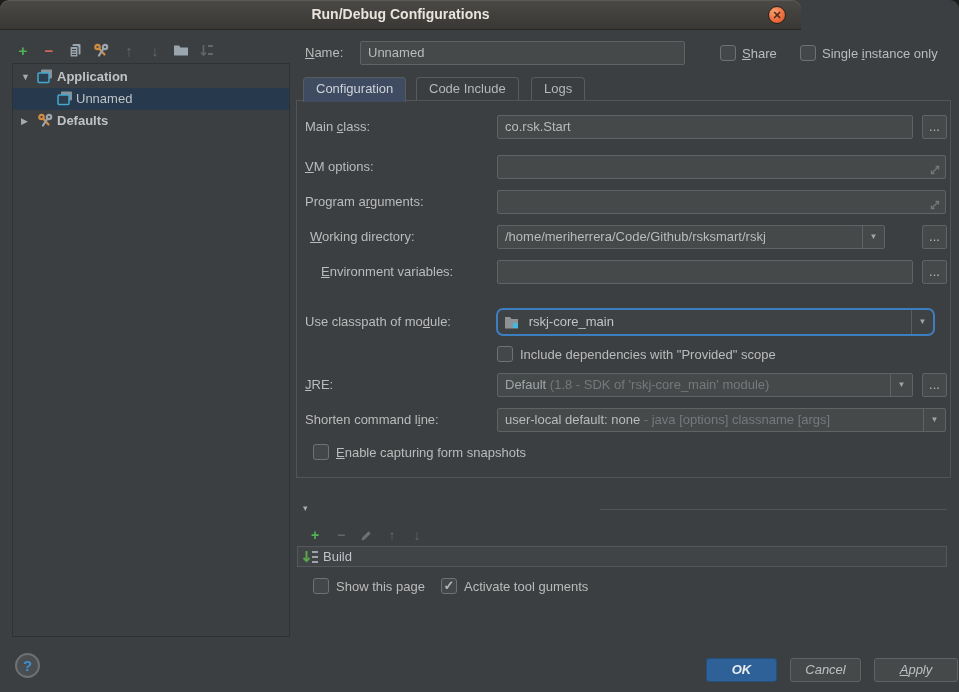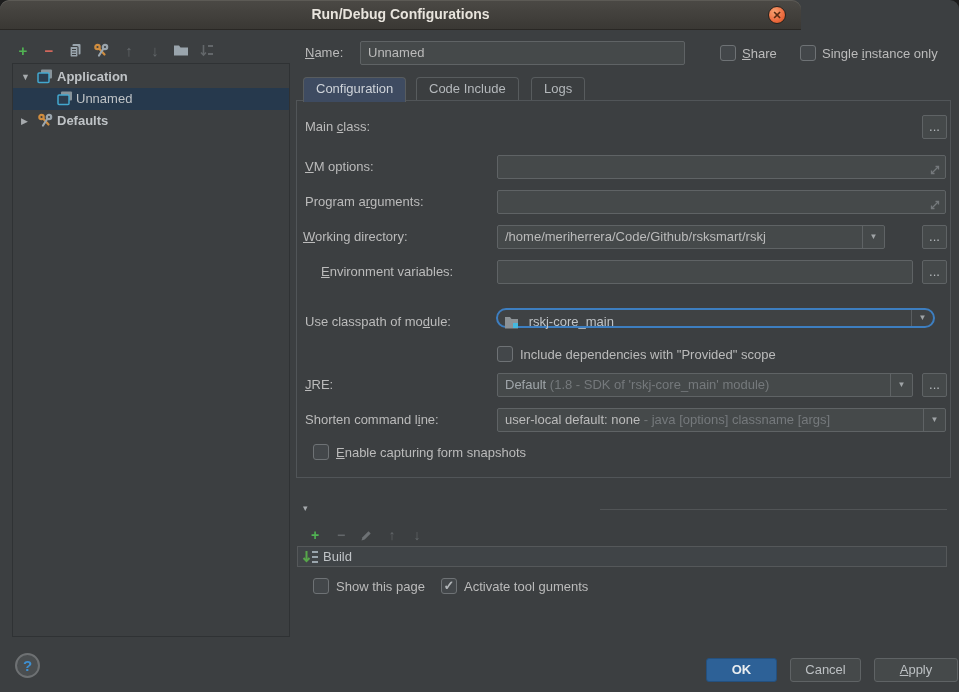--- a/index.html
+++ b/index.html
@@ -54,35 +54,35 @@
   .cb-label{position:absolute;line-height:17px;}
 
   
   .tab{position:absolute;top:77px;height:24px;border:1px solid #585c5e;border-bottom:none;
     border-radius:4px 4px 0 0;background:#3b3e40;line-height:22px;padding:0 12px;color:#b4b8bb;}
   .tab.active{background:#3e4b61;color:#ced3d9;z-index:2;height:25px;}
   #tab-panel{position:absolute;left:296px;top:100px;width:655px;height:378px;
     border:1px solid #515558;}
 
   .dimtext{color:#75797c;}
-  .focus-combo{position:absolute;height:20px;background:#3f4244;border:2px solid #3d7ec0;
-    border-radius:13px;line-height:24px;padding:0 26px 0 6px;color:#c0c4c7;white-space:nowrap;}
+  .focus-combo{position:absolute;height:28px;background:#3f4244;border:2px solid #3d7ec0;
+    border-radius:7px;line-height:24px;padding:0 26px 0 6px;color:#c0c4c7;white-space:nowrap;}
   .focus-combo .arrow-zone{width:22px;border-left:1px solid #5a5e61;}
   .mod-ic{display:inline-block;vertical-align:-3px;margin-right:5px;}
 
   
   #bl-line{position:absolute;left:600px;right:12px;top:509px;height:1px;background:#515456;}
   .bl-icon{position:absolute;top:527px;width:16px;height:16px;display:flex;align-items:center;
     justify-content:center;font-size:14px;font-weight:bold;}
   #build-row{position:absolute;left:297px;top:546px;width:650px;height:21px;
     background:#404447;border:1px solid #55585a;line-height:19px;}
 
   
   .btn{position:absolute;top:658px;height:24px;background:#45494a;border:1px solid #5f6365;
-    border-radius:3px;color:#bcc0c3;font-size:13px;text-align:center;line-height:22px;padding:0;}
+    border-radius:3px;color:#bcc0c3;font-size:13px;text-align:center;line-height:22px;padding:0;font-style:italic;}
   .btn.primary{background:#2d6197;border-color:#24507e;color:#e9edf0;font-weight:bold;}
   #help-btn{position:absolute;left:15px;top:653px;width:25px;height:25px;border-radius:50%;
     background:#4a4e50;border:2px solid #6e7173;color:#3e8fd0;font-weight:bold;font-size:15px;
     text-align:center;line-height:21px;}
 </style>
 </head>
 <body>
 
 <div id="window">
 
@@ -182,20 +182,23 @@
   <span class="cb-label" style="left:742px;top:45px"><u>S</u>hare</span>
   <span class="cb" style="left:800px;top:45px"></span>
   <span class="cb-label" style="left:822px;top:45px">Single <u>i</u>nstance only</span>
 
   <div class="tab active" style="left:303px">Configuration</div>
   <div class="tab" style="left:416px">Code Include</div>
   <div class="tab" style="left:531px">Logs</div>
   <div id="tab-panel"></div>
 
   <span class="lbl" style="left:305px;top:115px">Main <u>c</u>lass:</span>
+  <div class="tf" style="left:497px;top:115px;width:416px">
+    <span>co.rsk.Start</span>
+  </div>
   <button class="dots-btn" style="left:922px;top:115px">...</button>
 
   <span class="lbl" style="left:305px;top:155px"><u>V</u>M options:</span>
   <div class="tf" style="left:497px;top:155px;width:449px">
     <span></span>
     <span class="expand-ic">
       <svg width="12" height="12" viewBox="0 0 12 12">
           <g stroke="#75797c" stroke-width="1.3" fill="none">
             <line x1="2.5" y1="9.5" x2="9.5" y2="2.5"></line>
             <polyline points="6.5,2.5 9.5,2.5 9.5,5.5"></polyline>
@@ -212,21 +215,21 @@
       <svg width="12" height="12" viewBox="0 0 12 12">
           <g stroke="#75797c" stroke-width="1.3" fill="none">
             <line x1="2.5" y1="9.5" x2="9.5" y2="2.5"></line>
             <polyline points="6.5,2.5 9.5,2.5 9.5,5.5"></polyline>
             <polyline points="5.5,9.5 2.5,9.5 2.5,6.5"></polyline>
           </g>
         </svg>
     </span>
   </div>
 
-  <span class="lbl" style="left:303px;top:225px"><u>W</u>orking directory:</span>
+  <span class="lbl" style="left:310px;top:225px"><u>W</u>orking directory:</span>
   <div class="tf combo" style="left:497px;top:225px;width:388px">
     <span>/home/meriherrera/Code/Github/rsksmart/rskj</span>
     <span class="arrow-zone">▼</span>
   </div>
   <button class="dots-btn" style="left:922px;top:225px">...</button>
 
   <span class="lbl" style="left:321px;top:260px"><u>E</u>nvironment variables:</span>
   <div class="tf" style="left:497px;top:260px;width:416px">
     <span></span>
   </div>

